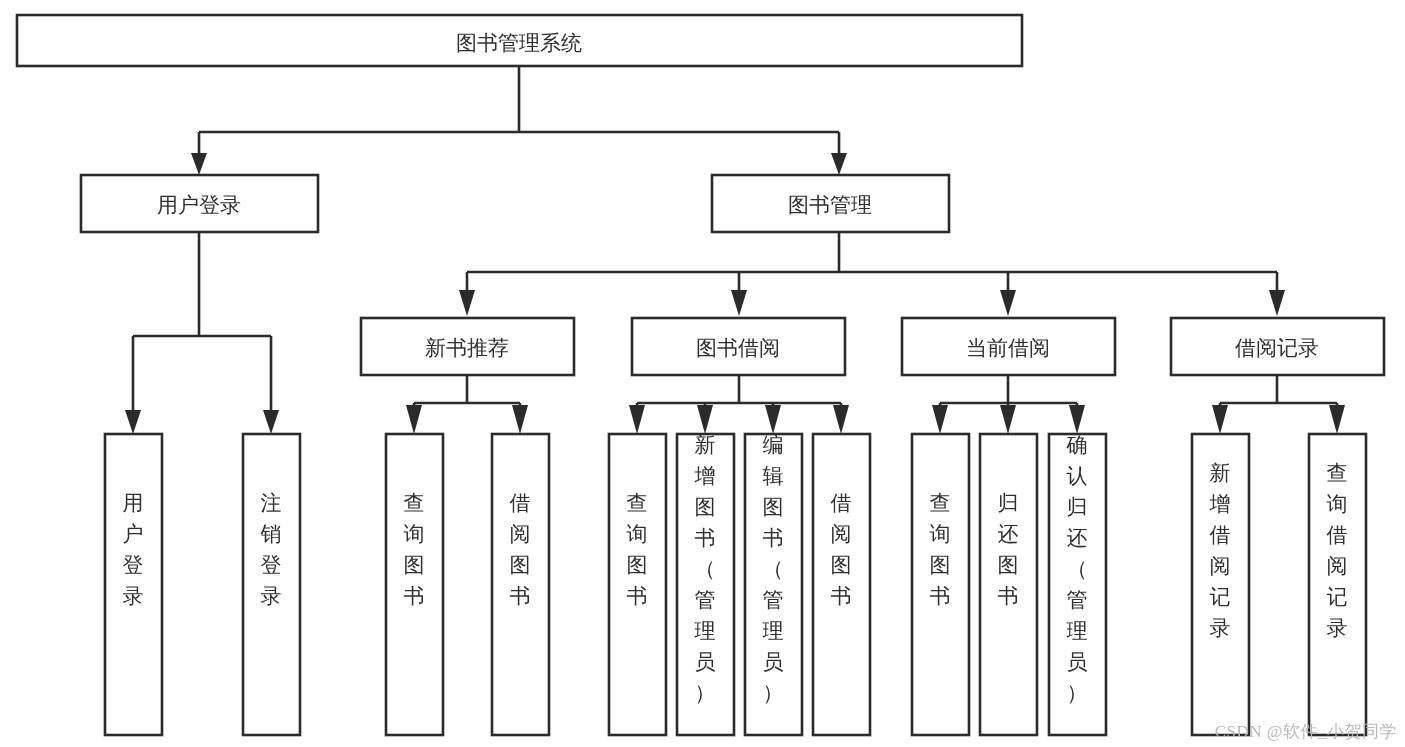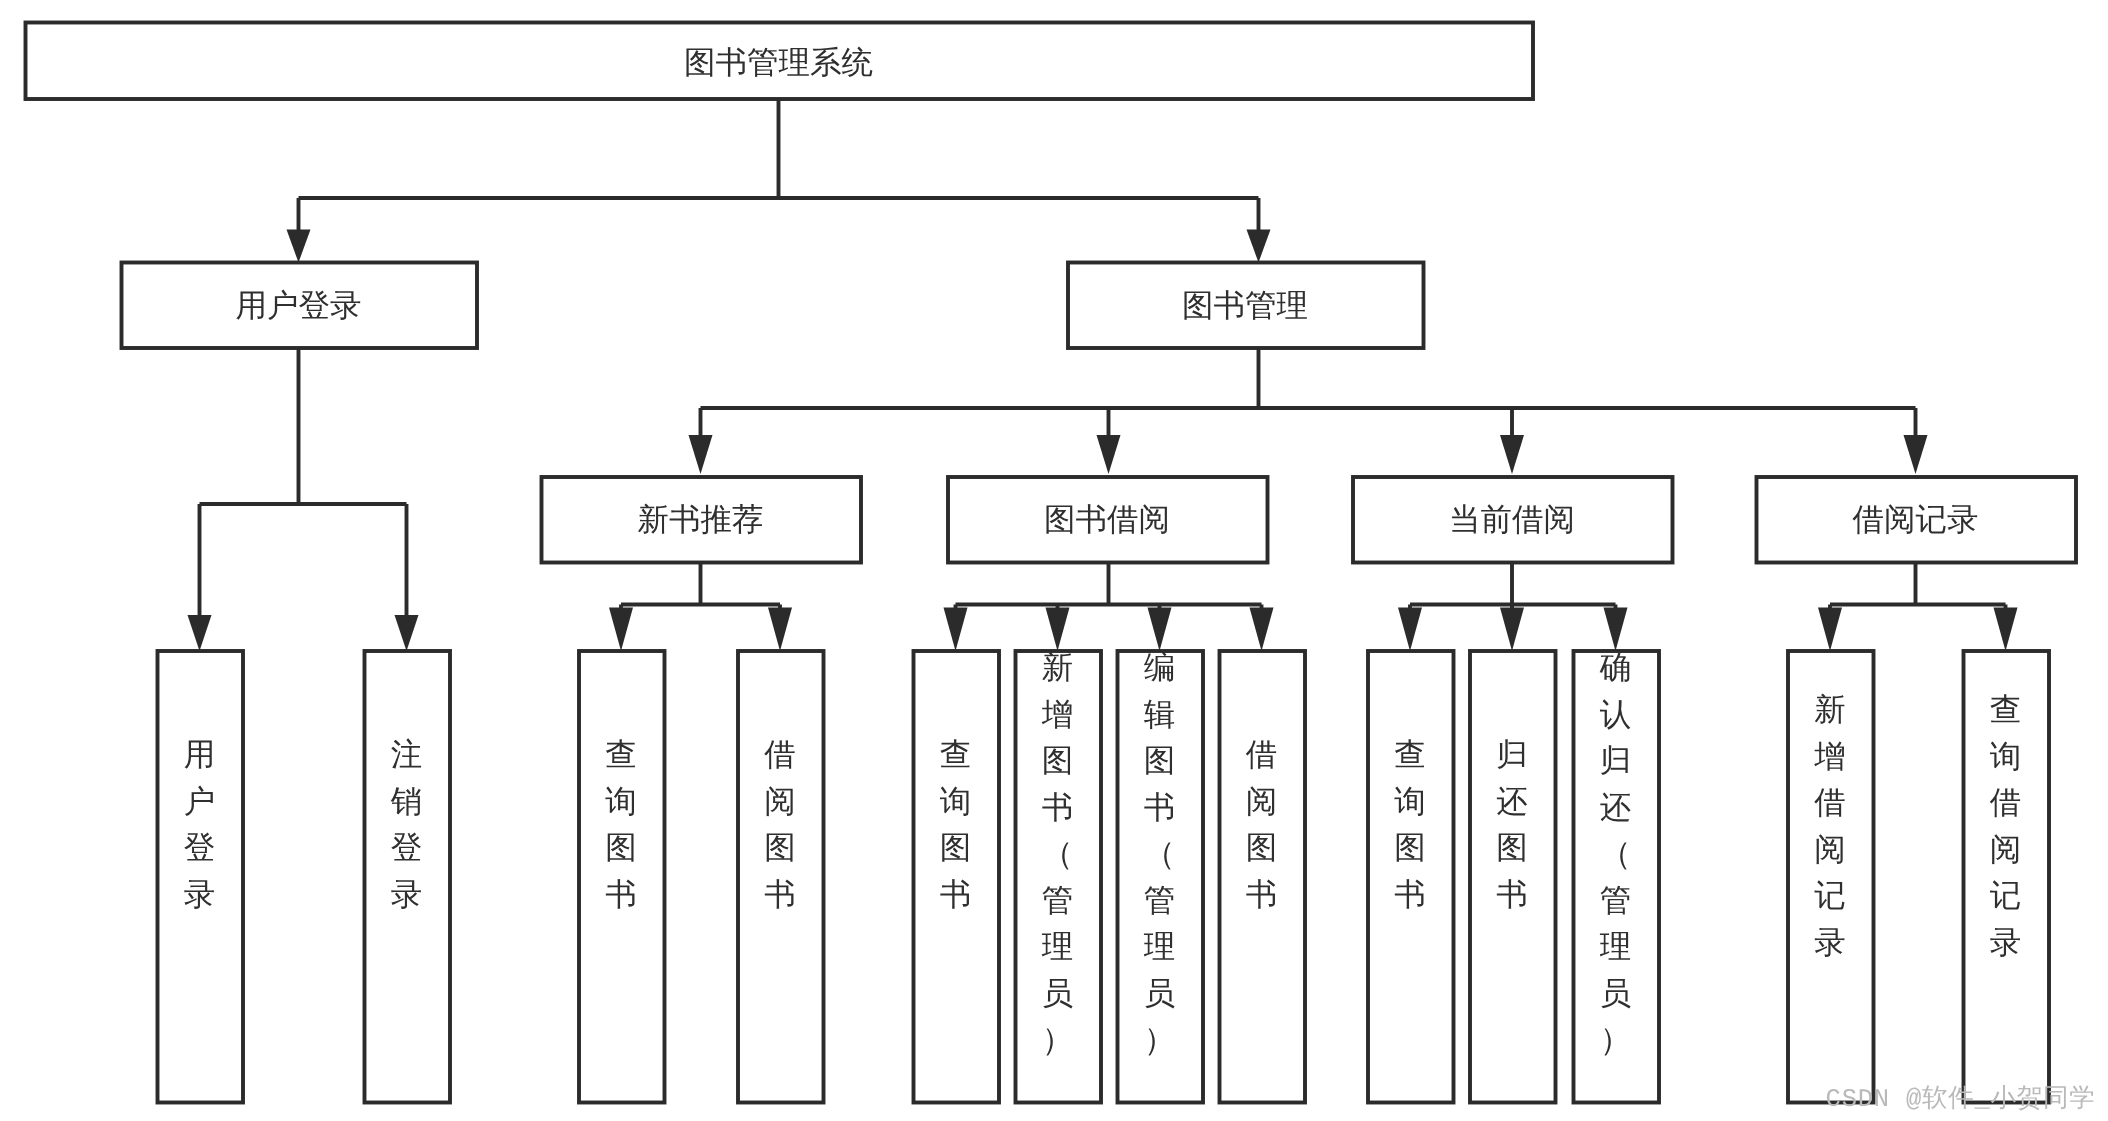--- a/index.html
+++ b/index.html
@@ -53,21 +53,21 @@
   .node-label-v {
     fill: #2f2f2f;
     font-family: "Liberation Sans", "DejaVu Sans", sans-serif;
     font-size: 21px;
     text-anchor: middle;
   }
   .watermark-text {
     position: absolute;
     right: 8px;
     bottom: 4px;
-    font-family: Liberation Mono, monospace;
+    font-family: Liberation Serif, serif;
     font-size: 17px;
     color: #b9b9b9;
     white-space: nowrap;
     letter-spacing: 0.5px;
     user-select: none;
   }
 </style>
 </head>
 <body>
 

